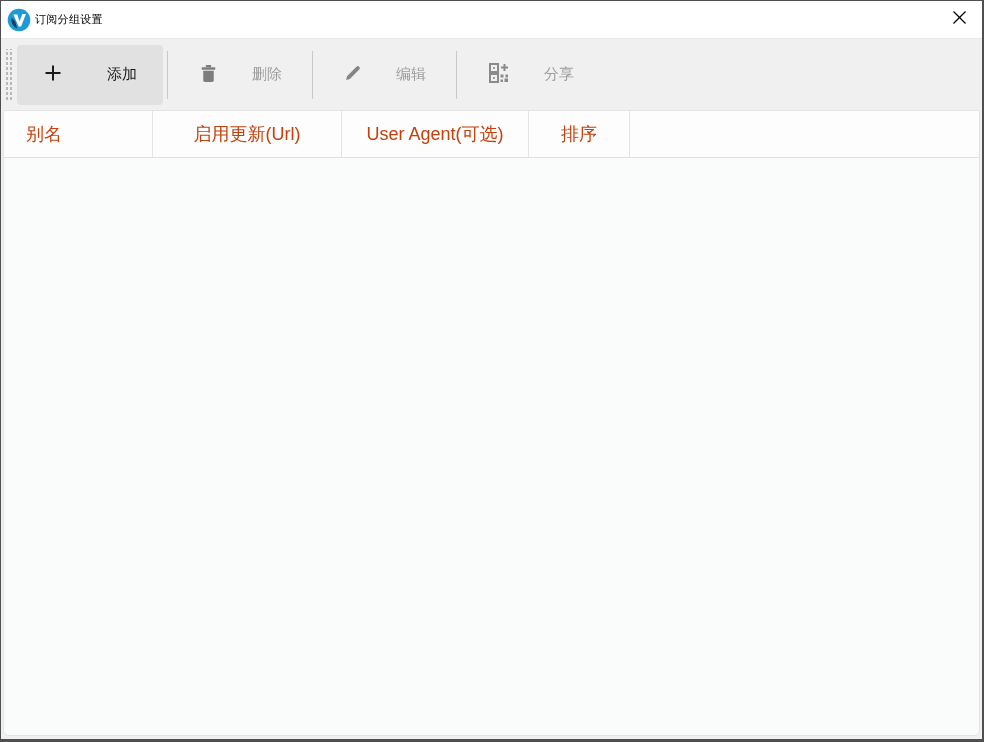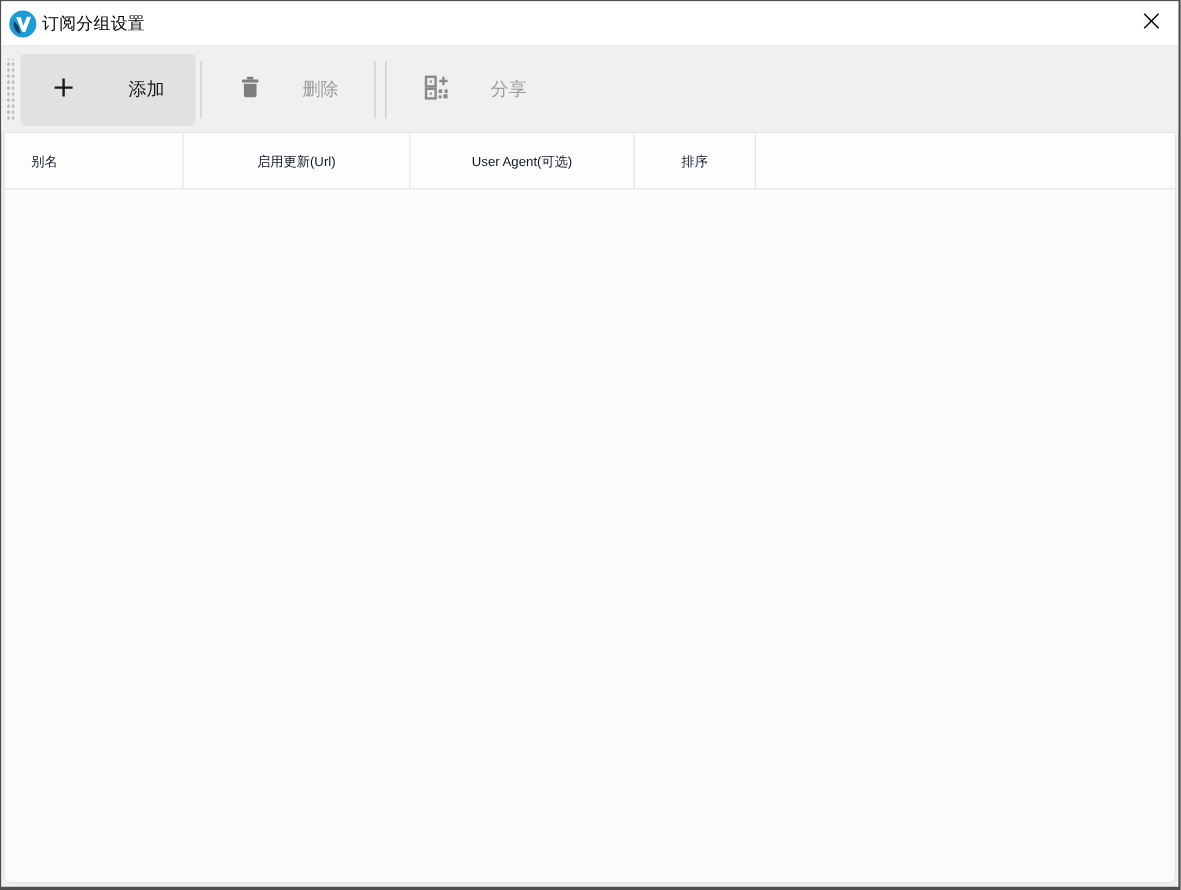--- a/index.html
+++ b/index.html
@@ -5,41 +5,41 @@
   html,body{margin:0;padding:0;background:#fff;font-family:"Liberation Sans","DejaVu Sans",sans-serif;}
   *{box-sizing:border-box;}
   .window{
     width:984px;height:742px;
     border:1px solid #4f4f4f;border-right-width:2px;border-bottom-width:3px;
     background:#f0f0f0;display:flex;flex-direction:column;overflow:hidden;
   }
   
   .titlebar{height:37px;background:#ffffff;display:flex;align-items:center;flex-shrink:0;}
   .app-icon{width:24px;height:24px;margin:0 4px 0 6px;display:flex;align-items:center;}
-  .title-text{font-size:14px;color:#000;letter-spacing:.3px;}
+  .title-text{font-size:11px;color:#000;letter-spacing:.3px;}
   .titlebar-spacer{flex:1;}
   .close-btn{width:46px;height:37px;display:flex;align-items:center;justify-content:center;cursor:pointer;}
   
   .toolbar{height:72px;background:#f0f0f0;border-top:1px solid #e9e9e9;display:flex;align-items:center;flex-shrink:0;padding-left:3px;}
   .grip{width:8px;height:52px;margin-right:5px;
     background-image:radial-gradient(#b9b9b9 1px, transparent 1.1px);
     background-size:4px 5px;background-position:1px 2px;}
   .tb-btn{height:60px;display:flex;align-items:center;justify-content:center;
     gap:13px;padding:0 26px;border-radius:4px;background:transparent;border:none;
     font-size:15px;font-family:inherit;cursor:pointer;}
   .tb-btn .lbl{color:#1a1a1a;}
   .tb-btn.active{background:#e1e1e1;gap:44px;}
   .tb-btn.disabled .lbl{color:#9d9d9d;margin-left:20px;}
   .tb-sep{width:1px;height:48px;background:#c9c9c9;margin:0 4px;flex-shrink:0;}
   
   .grid{flex:1;display:flex;flex-direction:column;margin:0 2px 3px 2px;
     background:#fafbfb;border:1px solid #e3e3e3;border-radius:2px 2px 6px 6px;overflow:hidden;}
   .header-row{height:47px;display:flex;background:#fdfdfd;border-bottom:1px solid #e0e0e0;flex-shrink:0;}
   .hcell{display:flex;align-items:center;justify-content:center;
-    border-right:1px solid #e4e4e4;font-size:11px;color:#0f172a;flex-shrink:0;cursor:pointer;}
+    border-right:1px solid #e4e4e4;font-size:18px;color:#c2410c;flex-shrink:0;cursor:pointer;}
   .hcell.first{justify-content:flex-start;padding-left:22px;}
   .hcell.last{flex:1;border-right:none;}
   .grid-body{flex:1;background:#fafbfb;}
 </style>
 </head>
 <body>
 
 <div class="window">
 
   <div class="titlebar">
@@ -83,20 +83,28 @@
           <rect x="9" y="2.2" width="6" height="2.6" rx="0.6"></rect>
           <rect x="4.2" y="4.9" width="15.6" height="2.7" rx="0.7"></rect>
           <path d="M6 8.8 h12 v11 a2 2 0 0 1 -2 2 h-8 a2 2 0 0 1 -2 -2 Z"></path>
         </svg>
       </span>
       <span class="lbl">删除</span>
     </button>
 
     <div class="tb-sep"></div>
 
+    <button class="tb-btn disabled">
+      <span>
+        <svg width="20" height="20" viewBox="0 0 24 24" fill="#858585">
+          <path d="M3.7 20.3 L4.8 15.8 L16.1 4.5 a2.4 2.4 0 0 1 3.4 3.4 L8.2 19.2 Z"></path>
+        </svg>
+      </span>
+      <span class="lbl">编辑</span>
+    </button>
 
     <div class="tb-sep"></div>
 
     <button class="tb-btn disabled">
       <span>
         <svg width="24" height="24" viewBox="0 0 24 24" fill="none" stroke="#8a8a8a" stroke-width="2">
           <rect x="3" y="3" width="8" height="8"></rect>
           <rect x="6.1" y="6.1" width="1.8" height="1.8" fill="#8a8a8a" stroke="none"></rect>
           <rect x="3" y="13" width="8" height="8"></rect>
           <rect x="6.1" y="16.1" width="1.8" height="1.8" fill="#8a8a8a" stroke="none"></rect>

